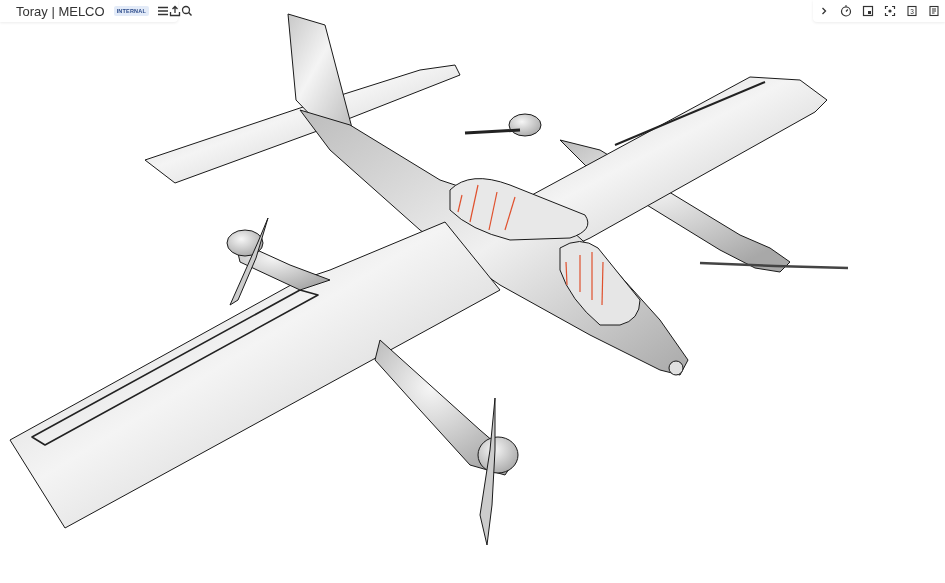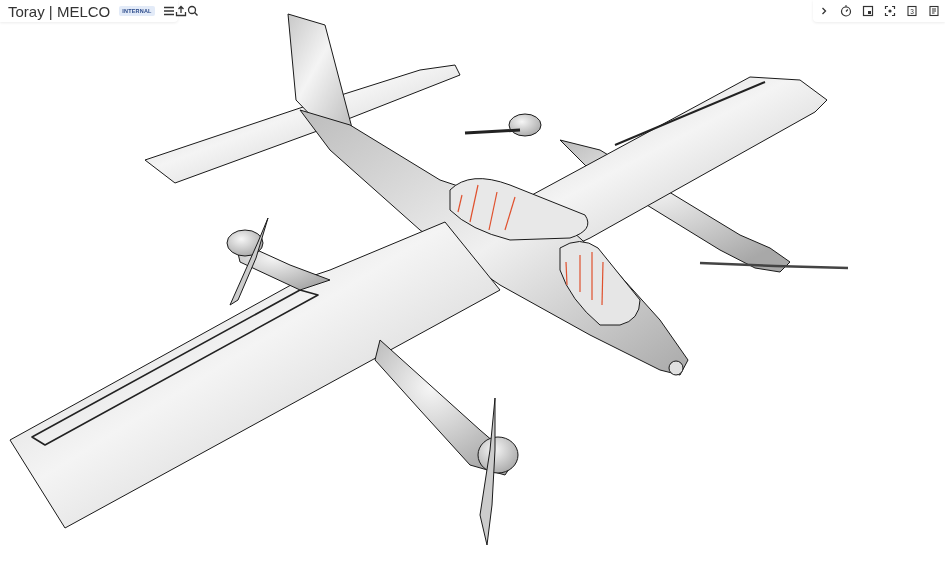--- a/index.html
+++ b/index.html
@@ -1,20 +1,20 @@
 <!DOCTYPE html>
 <html><head>
 <meta charset="utf-8">
 <style>
   html, body { margin:0; padding:0; }
   body { width:945px; height:583px; background:#ffffff; position:relative; overflow:hidden;
          font-family:"Liberation Sans", sans-serif; }
   .toolbar-left { position:absolute; left:0; top:0; height:22px; width:178px; background:#fff;
                   display:flex; align-items:center; box-shadow:0 1px 3px rgba(0,0,0,0.08); border-radius:0 0 4px 0; }
-  .doc-title { font-size:15px; color:#333; margin-left:8px; white-space:nowrap; }
+  .doc-title { font-size:13px; color:#333; margin-left:16px; white-space:nowrap; }
   .badge { font-size:5.5px; font-weight:bold; color:#2b4a8a; background:#e3ebf8; padding:2px 3px;
            border-radius:2px; margin-left:9px; letter-spacing:0.2px; }
   .sep { width:1px; height:14px; background:#ddd; margin-left:8px; }
   .tbtn { width:22px; height:22px; display:flex; align-items:center; justify-content:center; cursor:pointer; }
   .toolbar-right { position:absolute; right:0; top:0; height:22px; width:132px; background:#fff;
                    display:flex; align-items:center; justify-content:space-around;
                    box-shadow:0 1px 3px rgba(0,0,0,0.08); border-radius:0 0 0 4px; }
   .viewport { position:absolute; left:0; top:0; width:945px; height:583px; }
 </style>
 </head>

